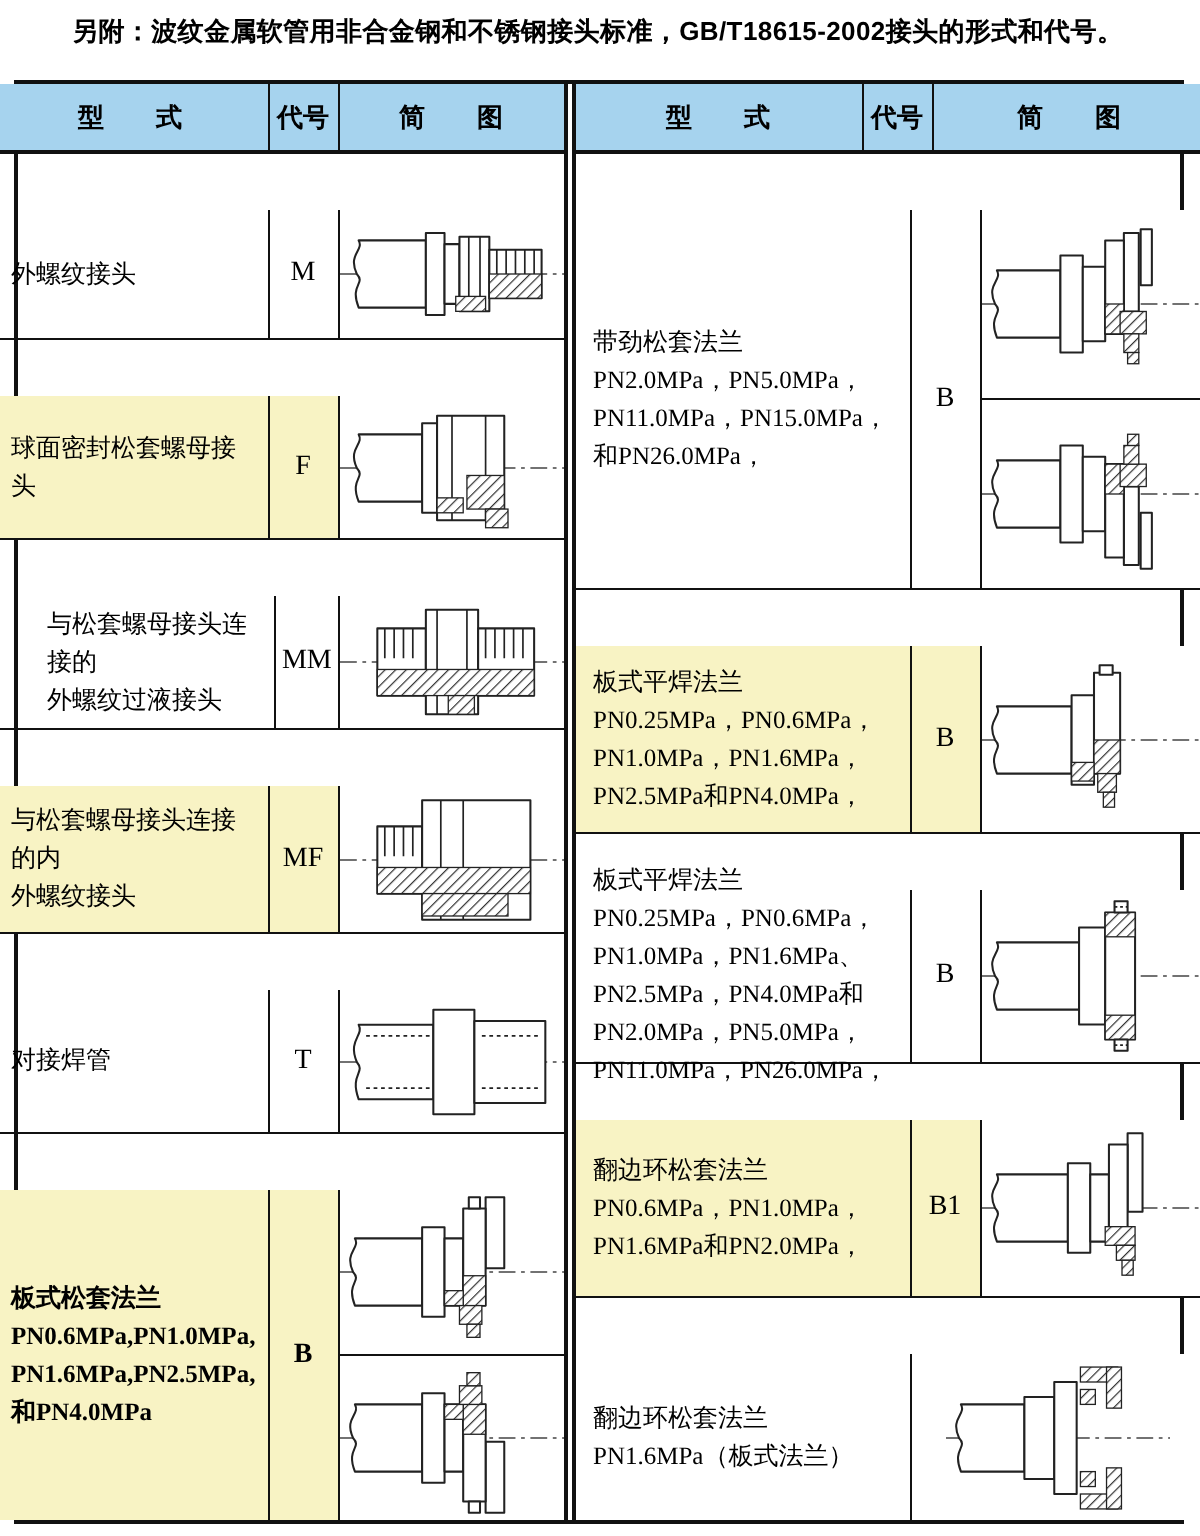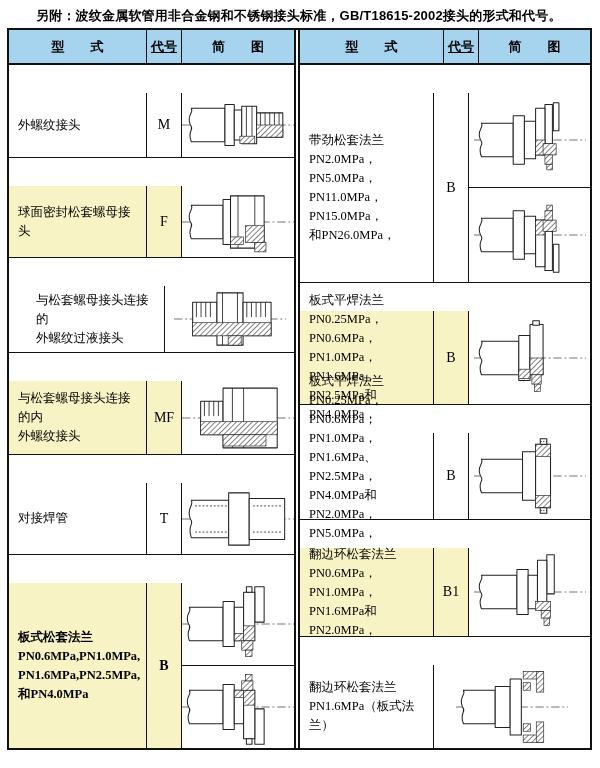--- a/index.html
+++ b/index.html
@@ -8,50 +8,50 @@
     font-family:"Liberation Sans","DejaVu Sans",sans-serif;color:#000;
     overflow:hidden;
   }
   .title{
     position:absolute;left:8px;top:7px;width:584px;
     font-size:13px;font-weight:bold;letter-spacing:0.2px;
     font-family:"Liberation Sans","DejaVu Sans",sans-serif;
     margin-left:28px;
   }
   .table{
-    position:absolute;left:7px;top:28px;width:585px;
+    position:absolute;left:7px;top:40px;width:585px;
     border:2px solid #111;display:flex;background:#fff;box-sizing:border-box;justify-content:center;
   }
   .half{display:flex;flex-direction:column;box-sizing:border-box;}
   .half.left{width:287px;border-right:2px solid #111;}
   .half.right{flex:1;border-left:2px solid #111;margin-left:2px;}
   .hdr{
     height:35px;box-sizing:border-box;display:flex;flex:0 0 35px;
     border-bottom:2px solid #111;background:var(--blue,#a6d3ee);
   }
   .hcell{
     display:flex;align-items:center;justify-content:center;
     font-size:13px;font-weight:bold;box-sizing:border-box;
     font-family:"Liberation Sans","DejaVu Sans",sans-serif;
   }
   .htype{border-right:1.5px solid #111;}
-  .hcode{border-right:1.5px solid #111;text-decoration:underline;}
+  .hcode{border-right:1.5px solid #111;}
   .left  .htype{width:138px;} .left  .hcode{width:35px;} .left  .hdiag{flex:1;}
   .right .htype{width:144px;} .right .hcode{width:35px;} .right .hdiag{flex:1;}
   .row{display:flex;box-sizing:border-box;border-bottom:1.5px solid #111;}
   .row.last{border-bottom:none;}
   .cell{box-sizing:border-box;margin-top:28px;}
   .ctype{
     border-right:1.5px solid #111;display:flex;align-items:center;
     padding:4px 4px 4px 9px;font-size:12.5px;line-height:19px;
     white-space:pre-line;
     font-family:"Liberation Serif","DejaVu Serif",serif;
   }
   .left  .ctype{width:138px;}
-  .right .ctype{width:134px;}
+  .right .ctype{width:168px;}
   .ccode{
     width:35px;border-right:1.5px solid #111;display:flex;align-items:center;
     justify-content:center;font-size:14px;
     font-family:"Liberation Serif","DejaVu Serif",serif;
   }
   .cdiag{flex:1;display:flex;flex-direction:column;background:#fff;}
   .sub{flex:1;display:flex;align-items:center;justify-content:center;overflow:hidden;}
   .sub + .sub{border-top:1.5px solid #111;}
   .sub svg{width:112px;height:76px;}
   .ybg{background:var(--yellow,#f8f3c4);}
@@ -122,20 +122,21 @@
                 <rect x="68" y="44" width="20" height="18" stroke="#222" stroke-width="0.7" fill="url(#hp2)"></rect>
                 <rect x="52" y="56" width="14" height="8" stroke="#222" stroke-width="0.7" fill="url(#hp2)"></rect>
                 <rect x="78" y="62" width="12" height="10" stroke="#222" stroke-width="0.7" fill="url(#hp2)"></rect>
               </svg>
             </div>
           </div>
         </div>
         <div class="row" style="height: 95px; padding-left: 18px;">
           <div class="cell ctype">与松套螺母接头连接的
 外螺纹过液接头</div>
+          <div class="cell ccode">MM</div>
           <div class="cell cdiag">
             <div class="sub">
               <svg viewBox="0 0 120 80" preserveAspectRatio="xMidYMid meet" xmlns="http://www.w3.org/2000/svg">
                 <defs>
                   <pattern id="hp3" patternUnits="userSpaceOnUse" width="4" height="4" patternTransform="rotate(45)">
                     <rect width="4" height="4" fill="#fff"></rect>
                     <line x1="0" y1="0" x2="0" y2="4" stroke="#333" stroke-width="1.3"></line>
                   </pattern>
                 </defs>
                 <line x1="0" y1="40" x2="120" y2="40" stroke="#444" stroke-width="0.8" stroke-dasharray="9 3 2 3"></line>

